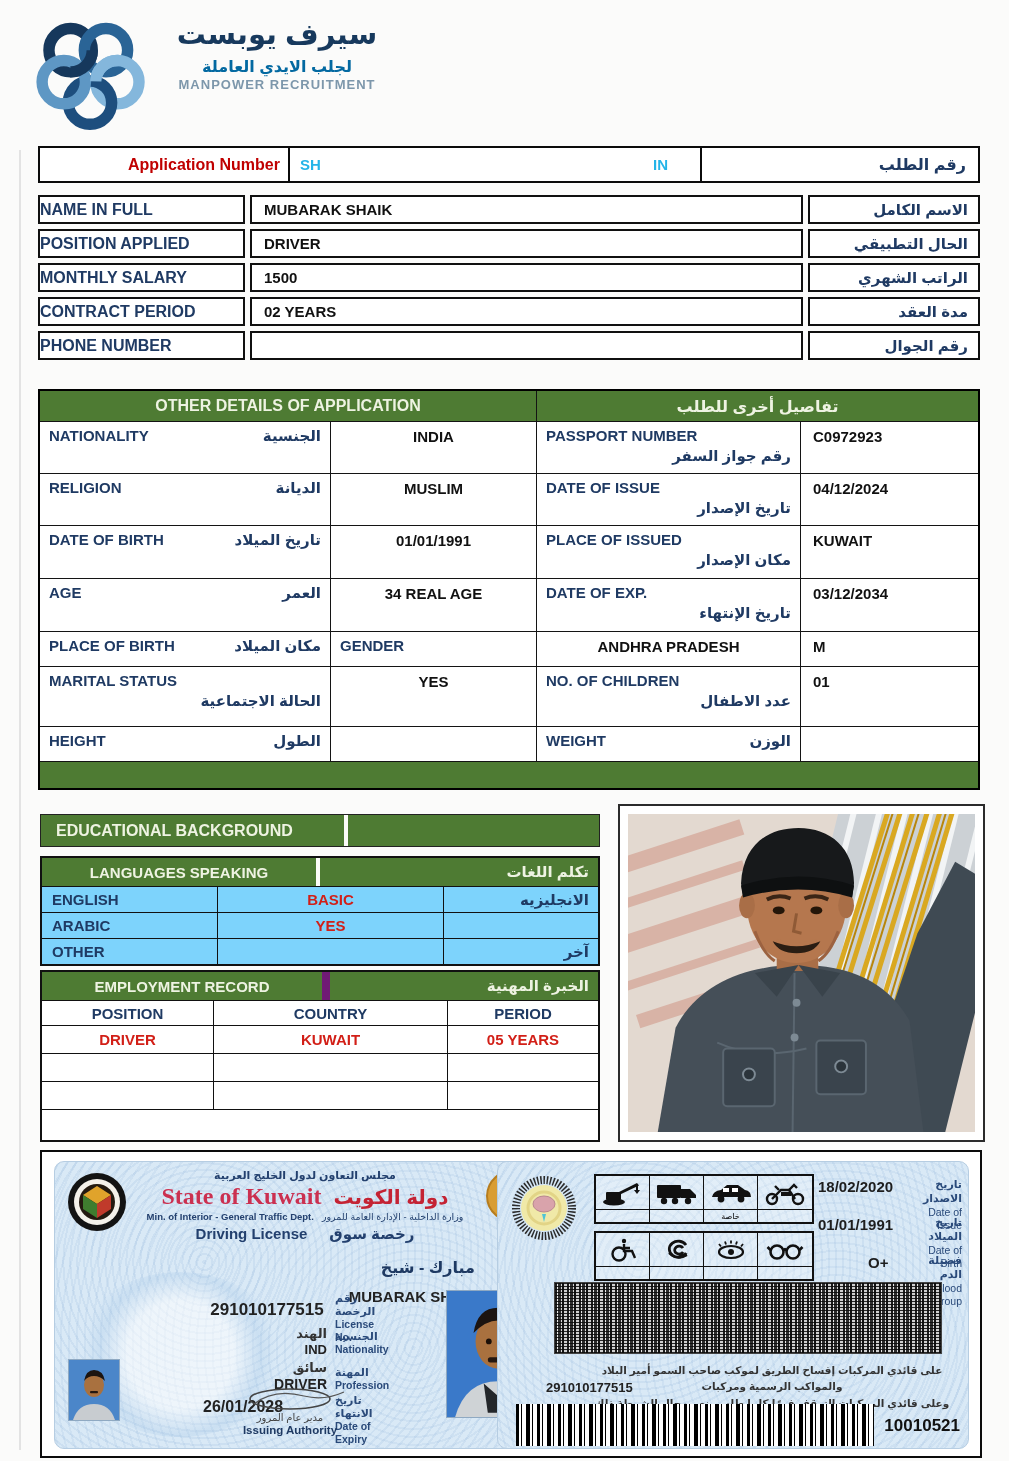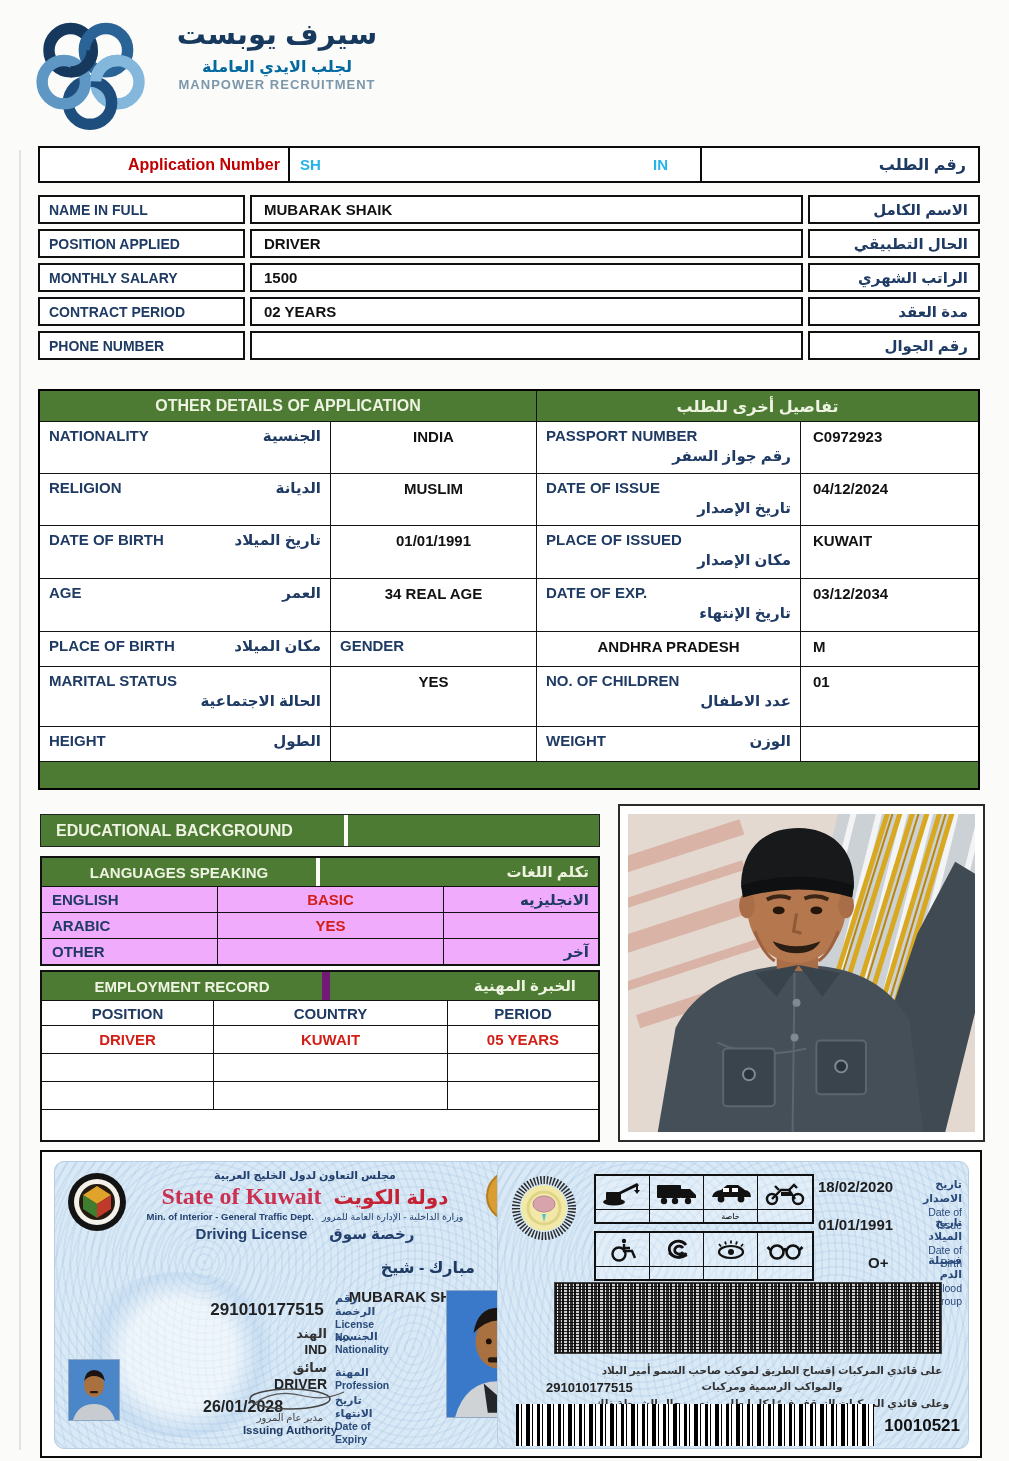--- a/index.html
+++ b/index.html
@@ -25,51 +25,51 @@
   .app-row{left:38px;top:146px;width:942px;height:37px;border:2.5px solid #0b0b0b;display:flex;background:#fff;}
   .app-label{width:250px;border-right:2px solid #0b0b0b;display:flex;align-items:center;justify-content:flex-end;padding-right:8px;color:#c00000;font-weight:bold;font-size:16px;}
   .app-val{flex:1;border-right:2px solid #0b0b0b;display:flex;align-items:center;justify-content:space-between;padding:0 10px;}
   .app-val span{color:var(--cyan);font-weight:bold;font-size:15px;}
   .app-val .right{margin-right:22px;}
   .app-ar{width:276px;display:flex;align-items:center;justify-content:flex-end;padding-right:12px;color:var(--navy);font-weight:bold;font-size:16px;}
   
   .main-table{left:38px;top:195px;width:942px;display:flex;flex-direction:column;gap:5px;}
   .mrow{display:flex;gap:5px;height:29px;}
   .mrow>div{border:2px solid #101010;background:#fff;display:flex;align-items:center;}
-  .mlabel{width:207px;padding-left:9px;color:var(--navy);font-weight:bold;font-size:14px;}
+  .mlabel{width:207px;color:var(--navy);font-weight:bold;font-size:16px;}
   .mvalue{flex:1;padding-left:12px;font-weight:bold;font-size:15px;color:#111;}
   .mar{width:172px;justify-content:flex-end;padding-right:10px;color:var(--navy);font-weight:bold;font-size:15px;}
   
   .other{left:38px;top:389px;width:942px;border:2.5px solid #000;background:#fff;display:grid;grid-template-columns:291px 206px 264px 1fr;grid-template-rows:30px 52px 52px 53px 53px 35px 60px 35px 27px;}
   .oh{background:var(--green);color:var(--htext);font-weight:bold;font-size:16px;display:flex;align-items:center;justify-content:center;}
   .oh-left{grid-column:1/3;border-right:1.6px solid var(--ink);}
   .oh-right{grid-column:3/5;}
   .oc{border-top:1.6px solid var(--ink);border-right:1.6px solid var(--ink);font-size:15px;overflow:hidden;}
   .oc.last{border-right:none;}
   .lbl-line{display:flex;justify-content:space-between;padding:5px 9px 0 9px;color:var(--navy);font-weight:bold;}
   .lbl-stack{padding:5px 9px 0 9px;color:var(--navy);font-weight:bold;}
   .lbl-stack .ar2{display:block;text-align:right;margin-top:3px;}
   .val-c{display:flex;justify-content:center;padding-top:6px;font-weight:bold;color:#111;}
   .val-l{padding:6px 0 0 12px;font-weight:bold;color:#111;}
   .greenbar{grid-column:1/5;background:var(--green);border-top:1.6px solid var(--ink);}
   
   .edu-header{left:40px;top:814px;width:560px;height:33px;background:var(--green);border:1.5px solid #222;display:flex;}
   .edu-left{width:307px;border-right:4px solid #fbfbf8;display:flex;align-items:center;padding-left:15px;color:var(--htext);font-weight:bold;font-size:16px;}
-  .lang-table{left:40px;top:856px;width:560px;border:2px solid #111;background:#f0abfc;}
+  .lang-table{left:40px;top:856px;width:560px;border:2px solid #111;background:#7dd3fc;}
   .lang-head{height:28px;background:var(--green);display:flex;}
   .lang-head .lh1{width:278px;border-right:4px solid #fbfbf8;display:flex;align-items:center;justify-content:center;color:var(--htext);font-weight:bold;font-size:15px;}
   .lang-head .lh2{flex:1;display:flex;align-items:center;justify-content:flex-end;padding-right:9px;color:var(--htext);font-weight:bold;font-size:15px;}
   .lrow{display:flex;height:26px;border-top:1.6px solid #111;}
   .lrow .c1{width:176px;border-right:1.6px solid #111;display:flex;align-items:center;padding-left:10px;color:var(--navy);font-weight:bold;font-size:15px;}
   .lrow .c2{width:226px;border-right:1.6px solid #111;display:flex;align-items:center;justify-content:center;font-weight:bold;font-size:15px;}
   .lrow .c3{flex:1;display:flex;align-items:center;justify-content:flex-end;padding-right:9px;color:var(--navy);font-weight:bold;font-size:15px;}
   .emp-table{left:40px;top:970px;width:560px;border:2px solid #111;background:#fff;}
   .emp-head{height:28px;background:var(--green);display:flex;}
   .emp-head .eh1{width:288px;border-right:8px solid #701a75;display:flex;align-items:center;justify-content:center;color:var(--htext);font-weight:bold;font-size:15px;}
-  .emp-head .eh2{flex:1;display:flex;align-items:center;justify-content:flex-end;padding-right:22px;color:var(--htext);font-weight:bold;font-size:15px;}
+  .emp-head .eh2{flex:1;display:flex;align-items:center;justify-content:flex-end;padding-right:9px;color:var(--htext);font-weight:bold;font-size:15px;}
   .erow{display:flex;border-top:1.6px solid #111;}
   .erow>div{display:flex;align-items:center;justify-content:center;font-weight:bold;font-size:15px;}
   .erow .e1{width:172px;border-right:1.6px solid #111;}
   .erow .e2{width:234px;border-right:1.6px solid #111;}
   .erow .e3{flex:1;}
   .erow.h25{height:25px;} .erow.h28{height:28px;} .erow.h31{height:31px;}
   
   .photo-frame{left:618px;top:804px;width:367px;height:338px;border:2.5px solid #2b2b2b;background:#fff;padding:8px;}
   .photo-frame svg{width:100%;height:100%;display:block;}
   

